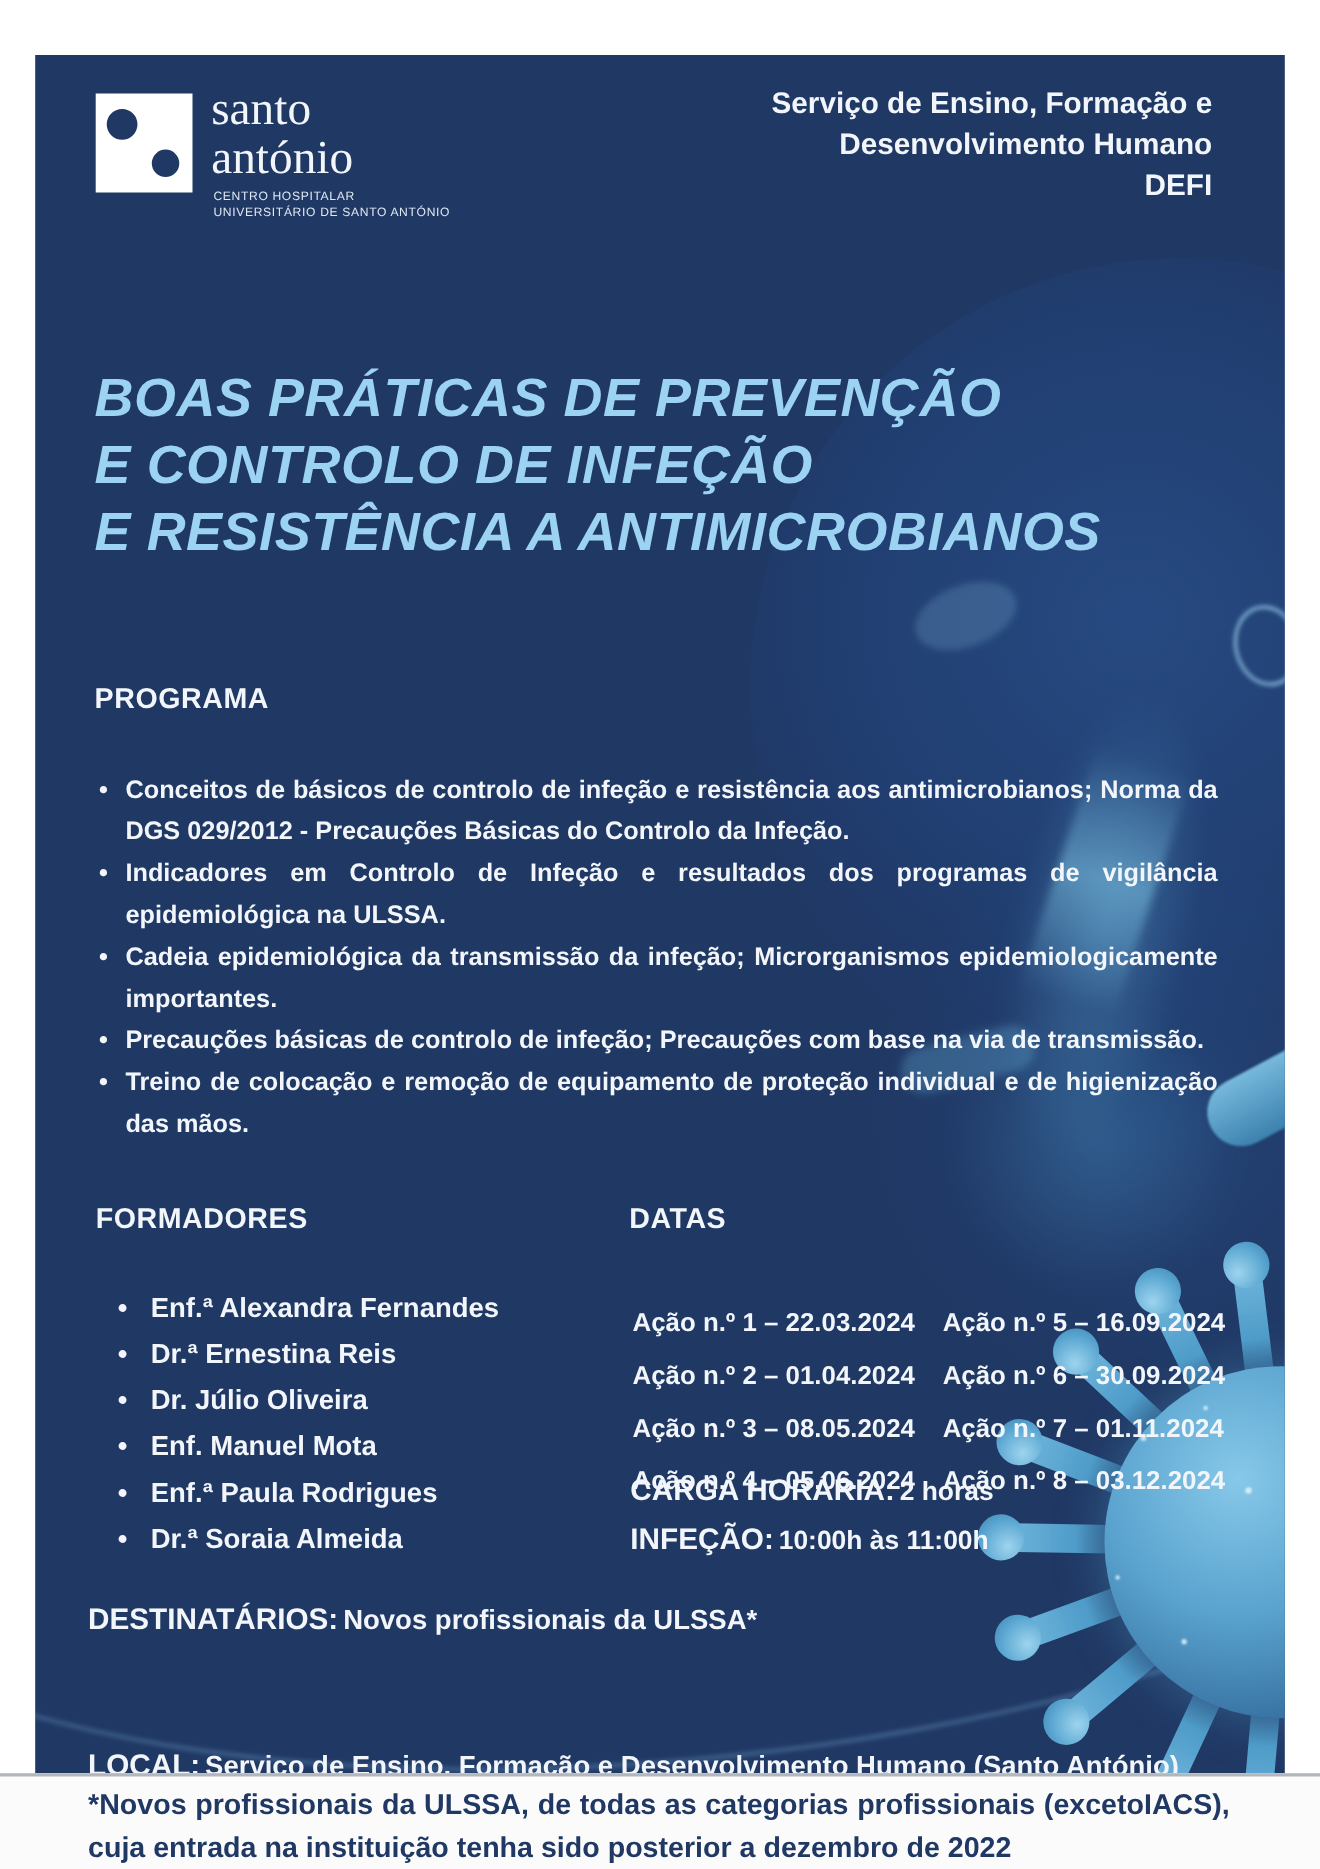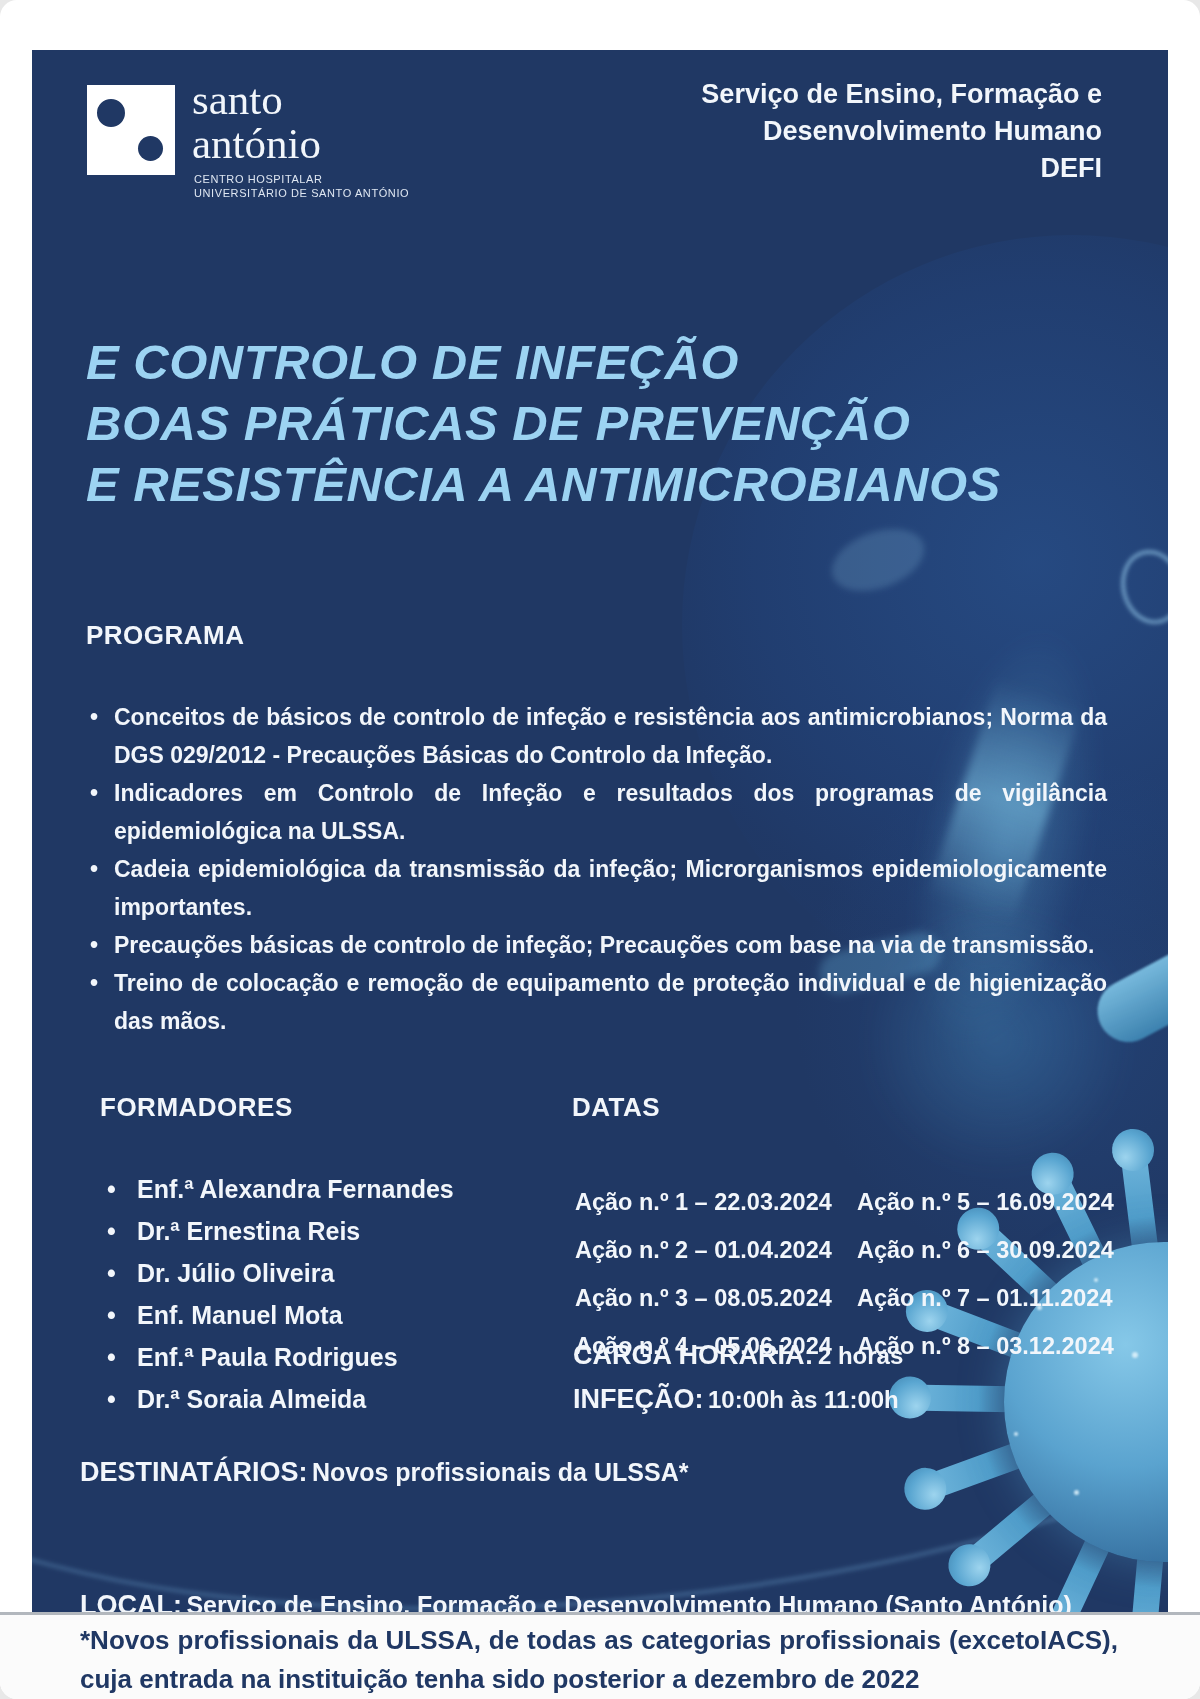--- a/index.html
+++ b/index.html
@@ -1,21 +1,21 @@
 <!DOCTYPE html>
 <html style="--poster_bg: #203864; --title_blue: #9cd3f2; --text_white: #f2f6fb; --footnote_navy: #203864; --microbe_blue: #5aa6d1;"><head>
 <meta charset="utf-8">
 <style>
   :root{
     --poster_bg:#203864; --title_blue:#9cd3f2; --text_white:#f2f6fb;
     --footnote_navy:#203864; --microbe_blue:#5aa6d1;
   }
   *{margin:0;padding:0;box-sizing:border-box;}
   body{background:#e8e8e8;font-family:"Liberation Sans",sans-serif;}
-  .page{position:relative;width:1200px;height:1699px;background:#ffffff;overflow:hidden;margin:0 auto;border-radius:17px;}
+  .page{position:relative;width:1200px;height:1699px;background:#ffffff;overflow:hidden;margin:0 auto;}
   .poster{position:absolute;left:32px;top:50px;width:1136px;height:1562px;background:var(--poster_bg);overflow:hidden;}
 
   
   .deco{position:absolute;pointer-events:none;}
   .cell1{left:650px;top:185px;width:780px;height:780px;border-radius:50%;
     background:radial-gradient(circle at 45% 42%, rgba(45,95,165,.45) 0%, rgba(35,75,140,.30) 45%, rgba(30,60,115,.14) 62%, rgba(30,60,115,0) 72%);}
   .cell2{left:760px;top:700px;width:520px;height:520px;border-radius:50%;
     background:radial-gradient(circle, rgba(40,85,150,.35) 0%, rgba(40,85,150,0) 70%);}
   .ring1{left:1090px;top:500px;width:60px;height:74px;border-radius:50%;
     border:3px solid rgba(160,215,245,.75);filter:blur(2px);transform:rotate(-14deg);}
@@ -73,21 +73,21 @@
   .service{position:absolute;right:66px;top:26px;text-align:right;font-weight:bold;
     font-size:27px;line-height:37px;color:var(--text_white);}
 
   
   .title{position:absolute;left:54px;top:282px;font-style:italic;font-weight:bold;
     font-size:49px;line-height:61px;letter-spacing:.5px;color:var(--title_blue);}
 
   
   .sec{position:absolute;font-size:26px;font-weight:bold;color:var(--text_white);letter-spacing:.5px;}
   .programa-h{left:54px;top:570px;}
-  .form-h{left:68px;top:1042px;}
+  .form-h{left:55px;top:1042px;}
   .datas-h{left:540px;top:1042px;}
 
   
   .prog-list{position:absolute;left:55px;top:648px;width:1020px;list-style:none;
     font-size:23px;line-height:38px;color:var(--text_white);text-align:justify;font-weight:600;}
   .prog-list li{position:relative;padding-left:27px;}
   .prog-list li::before{content:"\2022";position:absolute;left:3px;font-size:23px;}
 
   
   .form-list{position:absolute;left:55px;top:1118px;list-style:none;
@@ -166,22 +166,22 @@
       <div>Universitário de Santo António</div>
     </div>
 
     <div class="service">
       <div>Serviço de Ensino, Formação e</div>
       <div>Desenvolvimento Humano</div>
       <div>DEFI</div>
     </div>
 
     <h1 class="title">
+      <div>BOAS PRÁTICAS DE PREVENÇÃO</div>
       <div>E CONTROLO DE INFEÇÃO</div>
-      <div>BOAS PRÁTICAS DE PREVENÇÃO</div>
       <div>E RESISTÊNCIA A ANTIMICROBIANOS</div>
     </h1>
 
     <h2 class="sec programa-h">PROGRAMA</h2>
     <ul class="prog-list">
       <li>Conceitos de básicos de controlo de infeção e resistência aos antimicrobianos; Norma da DGS 029/2012 - Precauções Básicas do Controlo da Infeção.</li>
       <li>Indicadores em Controlo de Infeção e resultados dos programas de vigilância epidemiológica na ULSSA.</li>
       <li>Cadeia epidemiológica da transmissão da infeção; Microrganismos epidemiologicamente importantes.</li>
       <li>Precauções básicas de controlo de infeção; Precauções com base na via de transmissão.</li>
       <li>Treino de colocação e remoção de equipamento de proteção individual e de higienização das mãos.</li>

